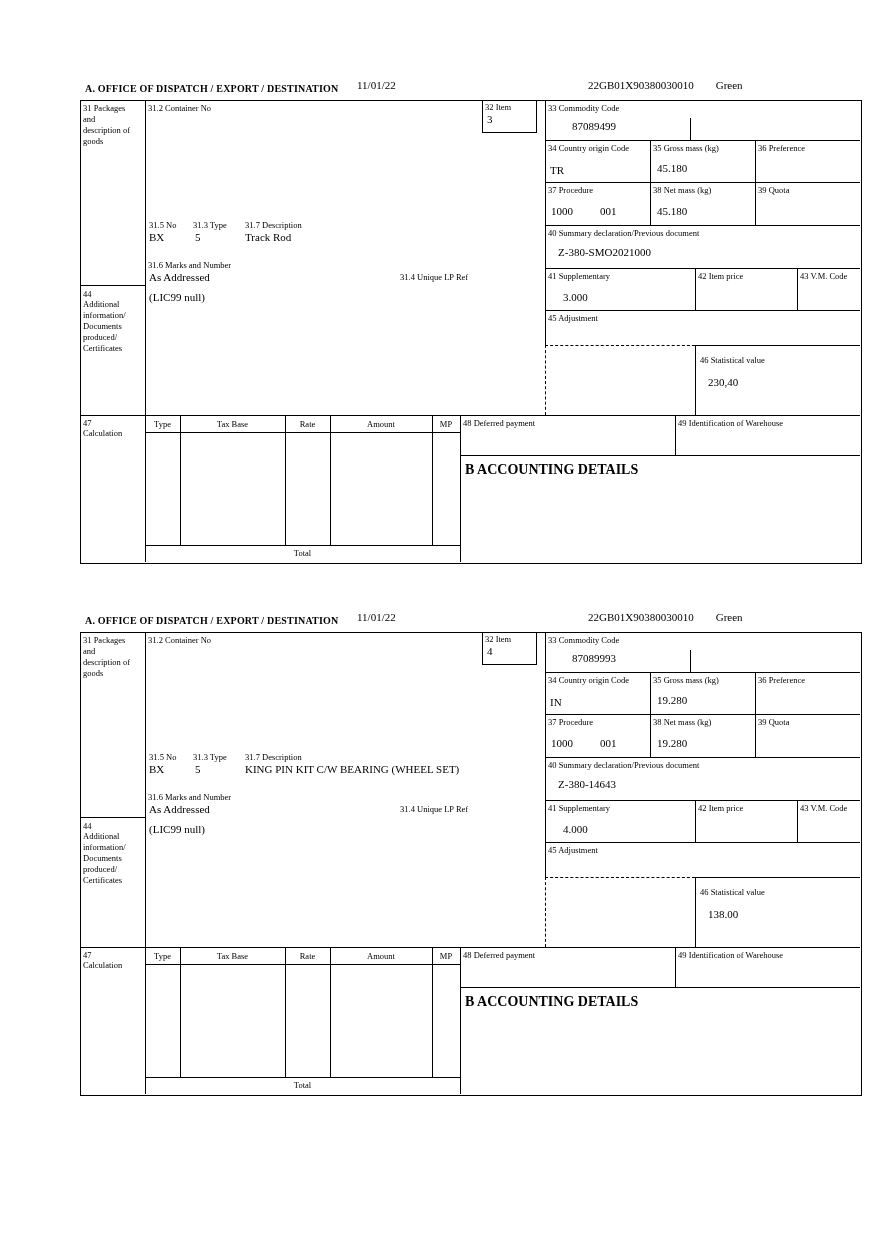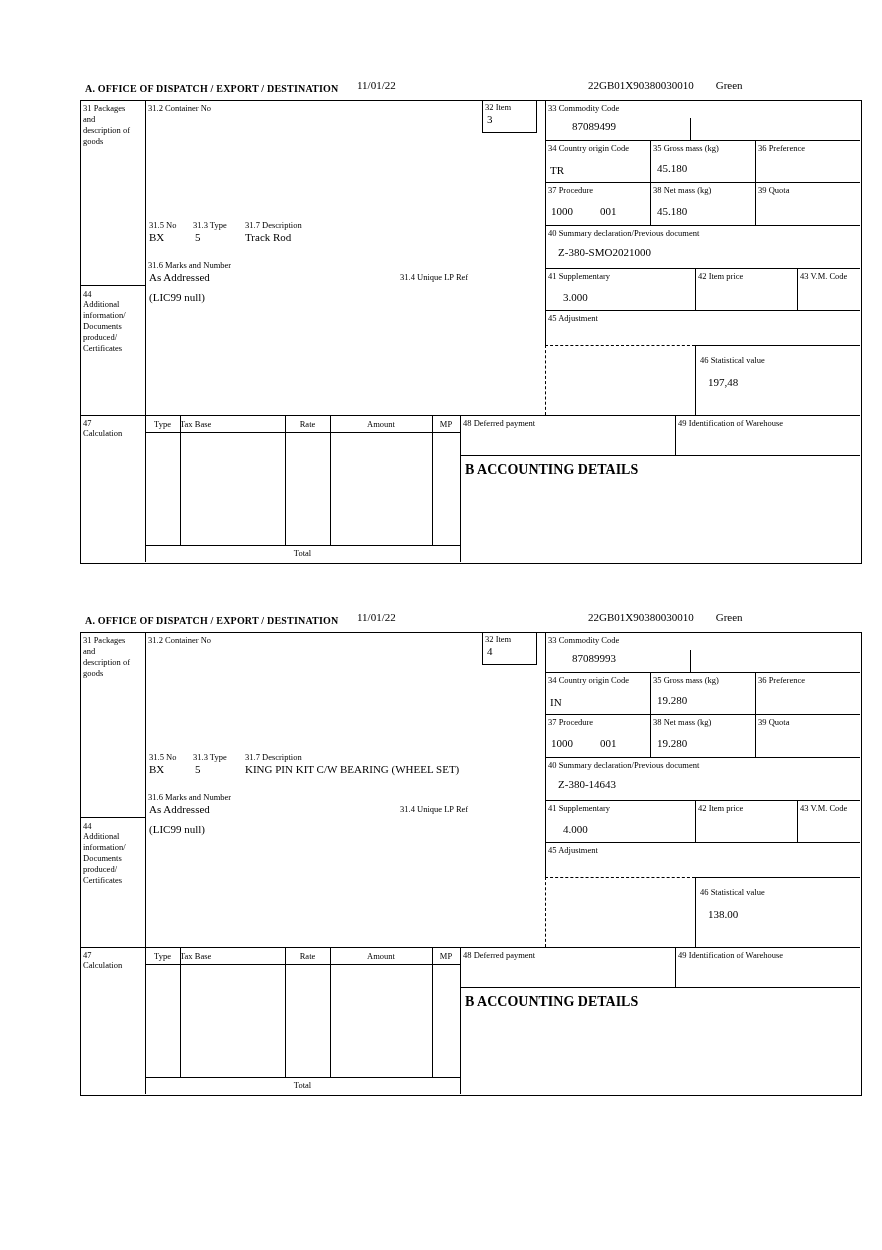--- a/index.html
+++ b/index.html
@@ -91,21 +91,21 @@
   .v-summ{left:478px;top:166px;}
   .l-41{left:468px;top:191px;}
   .v-supp{left:483px;top:211px;}
   .l-42{left:618px;top:191px;}
   .l-43{left:720px;top:191px;}
   .l-45{left:468px;top:233px;}
   .l-46{left:620px;top:275px;}
   .v-stat{left:628px;top:296px;}
   
   .c-type{left:65px;top:339px;width:35px;text-align:center;}
-  .c-base{left:100px;top:339px;width:105px;text-align:left;}
+  .c-base{left:100px;top:339px;width:105px;text-align:center;}
   .c-rate{left:205px;top:339px;width:45px;text-align:center;}
   .c-amount{left:250px;top:339px;width:102px;text-align:center;}
   .c-mp{left:352px;top:339px;width:28px;text-align:center;}
   .c-total{left:65px;top:468px;width:315px;text-align:center;}
   
   .l-48{left:383px;top:338px;}
   .l-49{left:598px;top:338px;}
   .l-acct{left:385px;top:381px;font-size:14px;}
 </style>
 </head>
@@ -181,21 +181,21 @@
   <div class="val v-net">45.180</div>
   <div class="lbl l-39">39 Quota</div>
   <div class="lbl l-40">40 Summary declaration/Previous document</div>
   <div class="val v-summ">Z-380-SMO2021000</div>
   <div class="lbl l-41">41 Supplementary</div>
   <div class="val v-supp">3.000</div>
   <div class="lbl l-42">42 Item price</div>
   <div class="lbl l-43">43 V.M. Code</div>
   <div class="lbl l-45">45 Adjustment</div>
   <div class="lbl l-46">46 Statistical value</div>
-  <div class="val v-stat">197,48</div>
+  <div class="val v-stat">230,40</div>
 
   <div class="lbl c-type">Type</div>
   <div class="lbl c-base">Tax Base</div>
   <div class="lbl c-rate">Rate</div>
   <div class="lbl c-amount">Amount</div>
   <div class="lbl c-mp">MP</div>
   <div class="lbl c-total">Total</div>
   <div class="lbl l-48">48 Deferred payment</div>
   <div class="lbl l-49">49 Identification of Warehouse</div>
   <div class="lbl b l-acct">B ACCOUNTING DETAILS</div>

